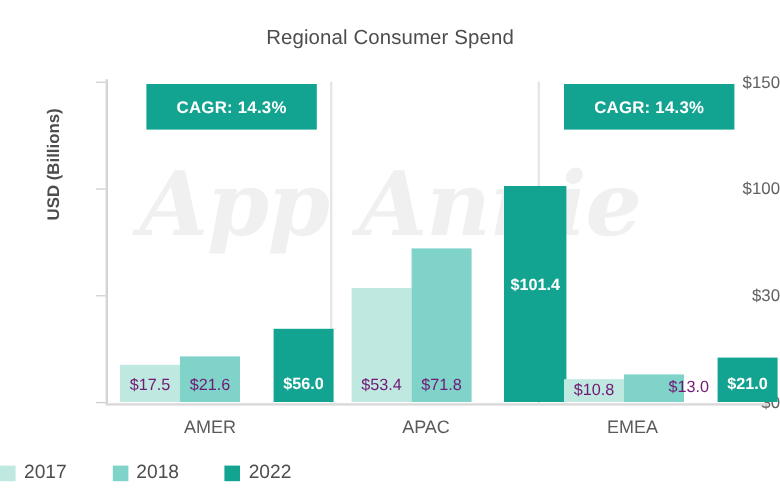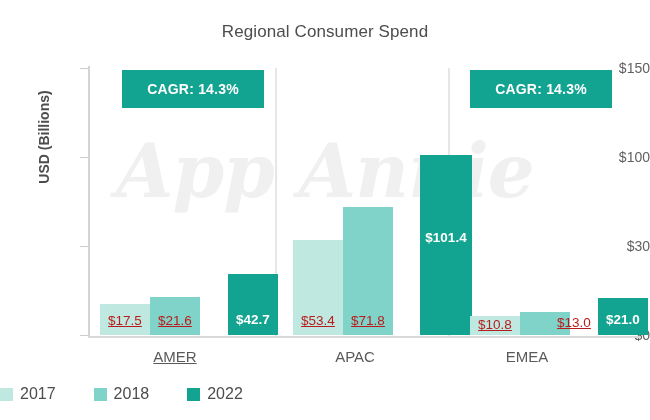--- a/index.html
+++ b/index.html
@@ -35,21 +35,21 @@
 
   
   .sep{position:absolute;top:68px;width:2px;height:268px;background:#e6e6e6;}
 
   
   .bar{position:absolute;bottom:0;}
   .bar-label{
     position:absolute;left:0;width:100%;text-align:center;
     font-size:13.5px;white-space:nowrap;
   }
-  .lab-dark{color:#b91c1c;bottom:7px;text-decoration:underline;}
+  .lab-dark{color:#701a75;bottom:7px;}
   .lab-white{color:#ffffff;font-weight:bold;bottom:8px;}
 
   
   .cagr{
     position:absolute;top:70px;height:38px;
     display:flex;align-items:center;justify-content:center;
     color:#ffffff;font-size:14px;font-weight:bold;letter-spacing:.2px;
   }
 
   
@@ -107,21 +107,21 @@
 
     <div class="bar" style="left:12px;width:50px;height:31px;background:#bfe8e0;">
       <span class="bar-label lab-dark">$17.5</span>
     </div>
 
     <div class="bar" style="left:62px;width:50px;height:38px;background:#7fd3c8;">
       <span class="bar-label lab-dark">$21.6</span>
     </div>
 
     <div class="bar" style="left:140px;width:50px;height:61px;background:#13a391;">
-      <span class="bar-label lab-white">$42.7</span>
+      <span class="bar-label lab-white">$56.0</span>
     </div>
 
     <div class="bar" style="left:205px;width:50px;height:95px;background:#bfe8e0;">
       <span class="bar-label lab-dark">$53.4</span>
     </div>
 
     <div class="bar" style="left:255px;width:50px;height:128px;background:#7fd3c8;">
       <span class="bar-label lab-dark">$71.8</span>
     </div>
 
@@ -137,21 +137,21 @@
       <span class="bar-label lab-dark" style="bottom:5px;padding-left:29px;">$13.0</span>
     </div>
 
     <div class="bar" style="left:510px;width:50px;height:37px;background:#13a391;">
       <span class="bar-label lab-white">$21.0</span>
     </div>
   </div>
 
   <div class="cagr" style="left:470px;width:142px;background:#13a391;">CAGR: 14.3%</div>
 
-  <div class="xcat" style="left:120px;width:110px;text-decoration:underline;">AMER</div>
+  <div class="xcat" style="left:120px;width:110px;">AMER</div>
   <div class="xcat" style="left:300px;width:110px;">APAC</div>
   <div class="xcat" style="left:472px;width:110px;">EMEA</div>
 
   <div class="legend">
     <div class="legend-item">
       <span class="legend-swatch" style="background:#bfe8e0;"></span>
       <span class="legend-text">2017</span>
     </div>
     <div class="legend-item">
       <span class="legend-swatch" style="background:#7fd3c8;"></span>

